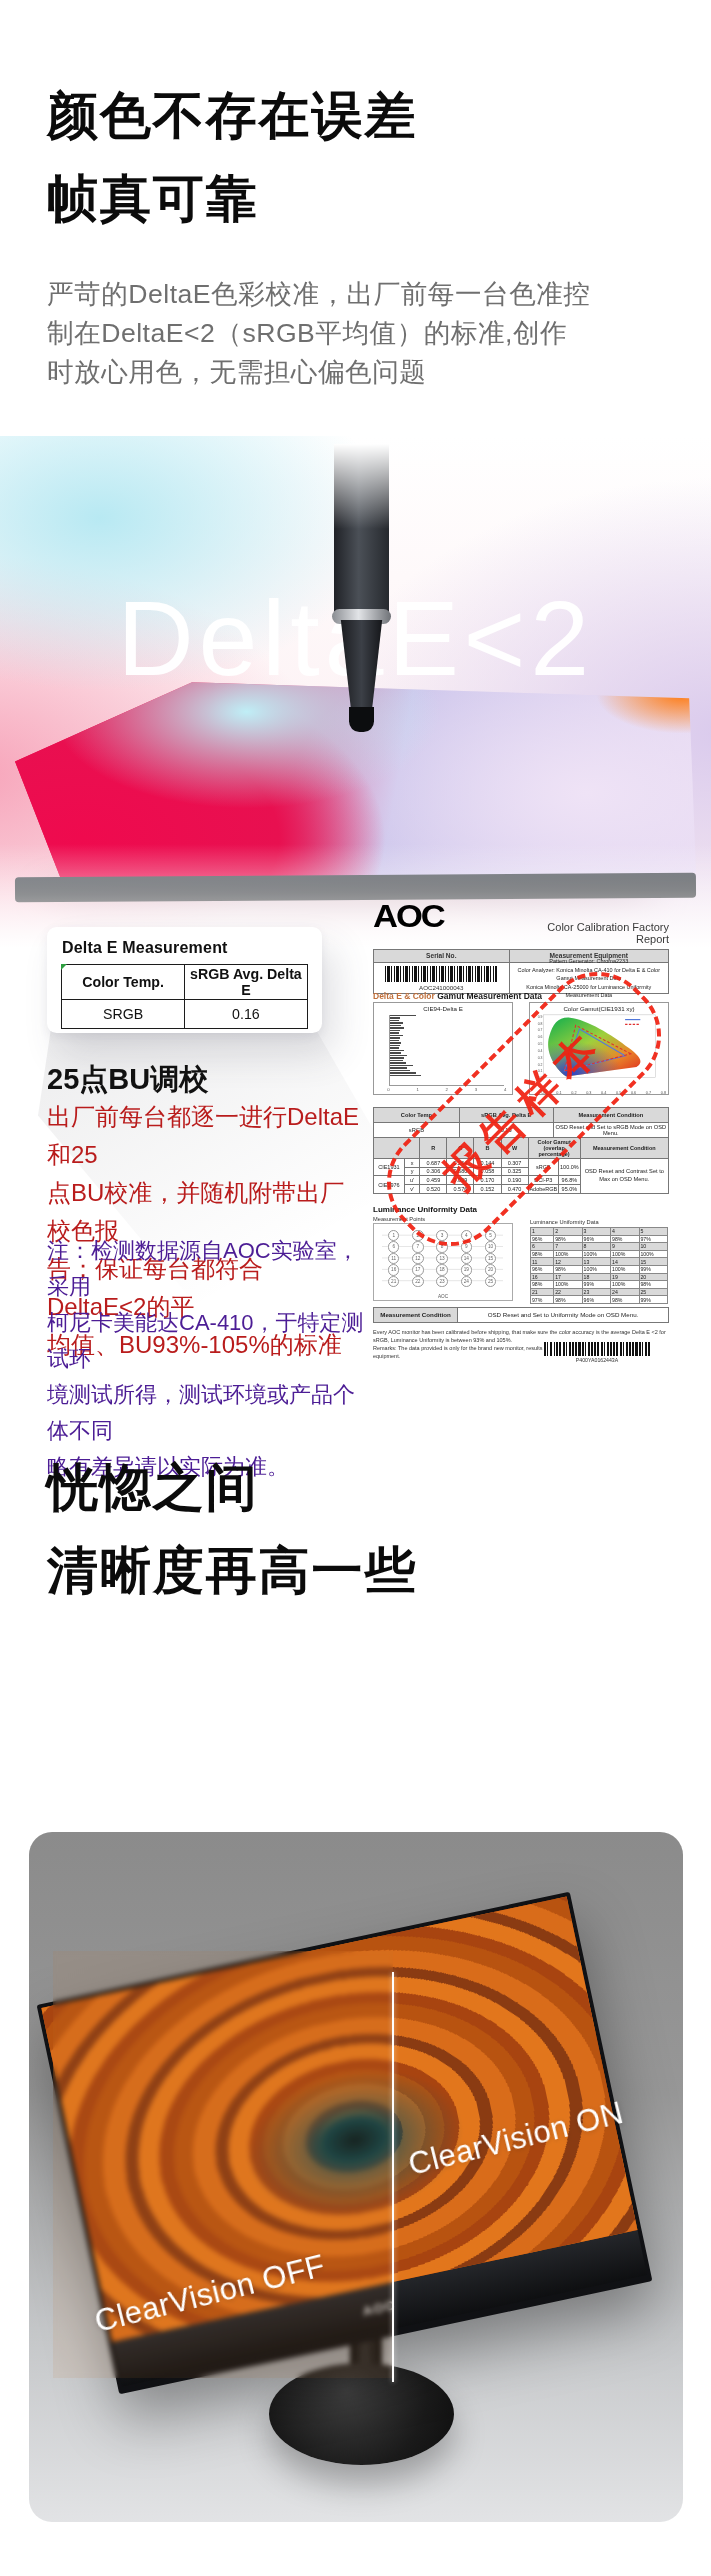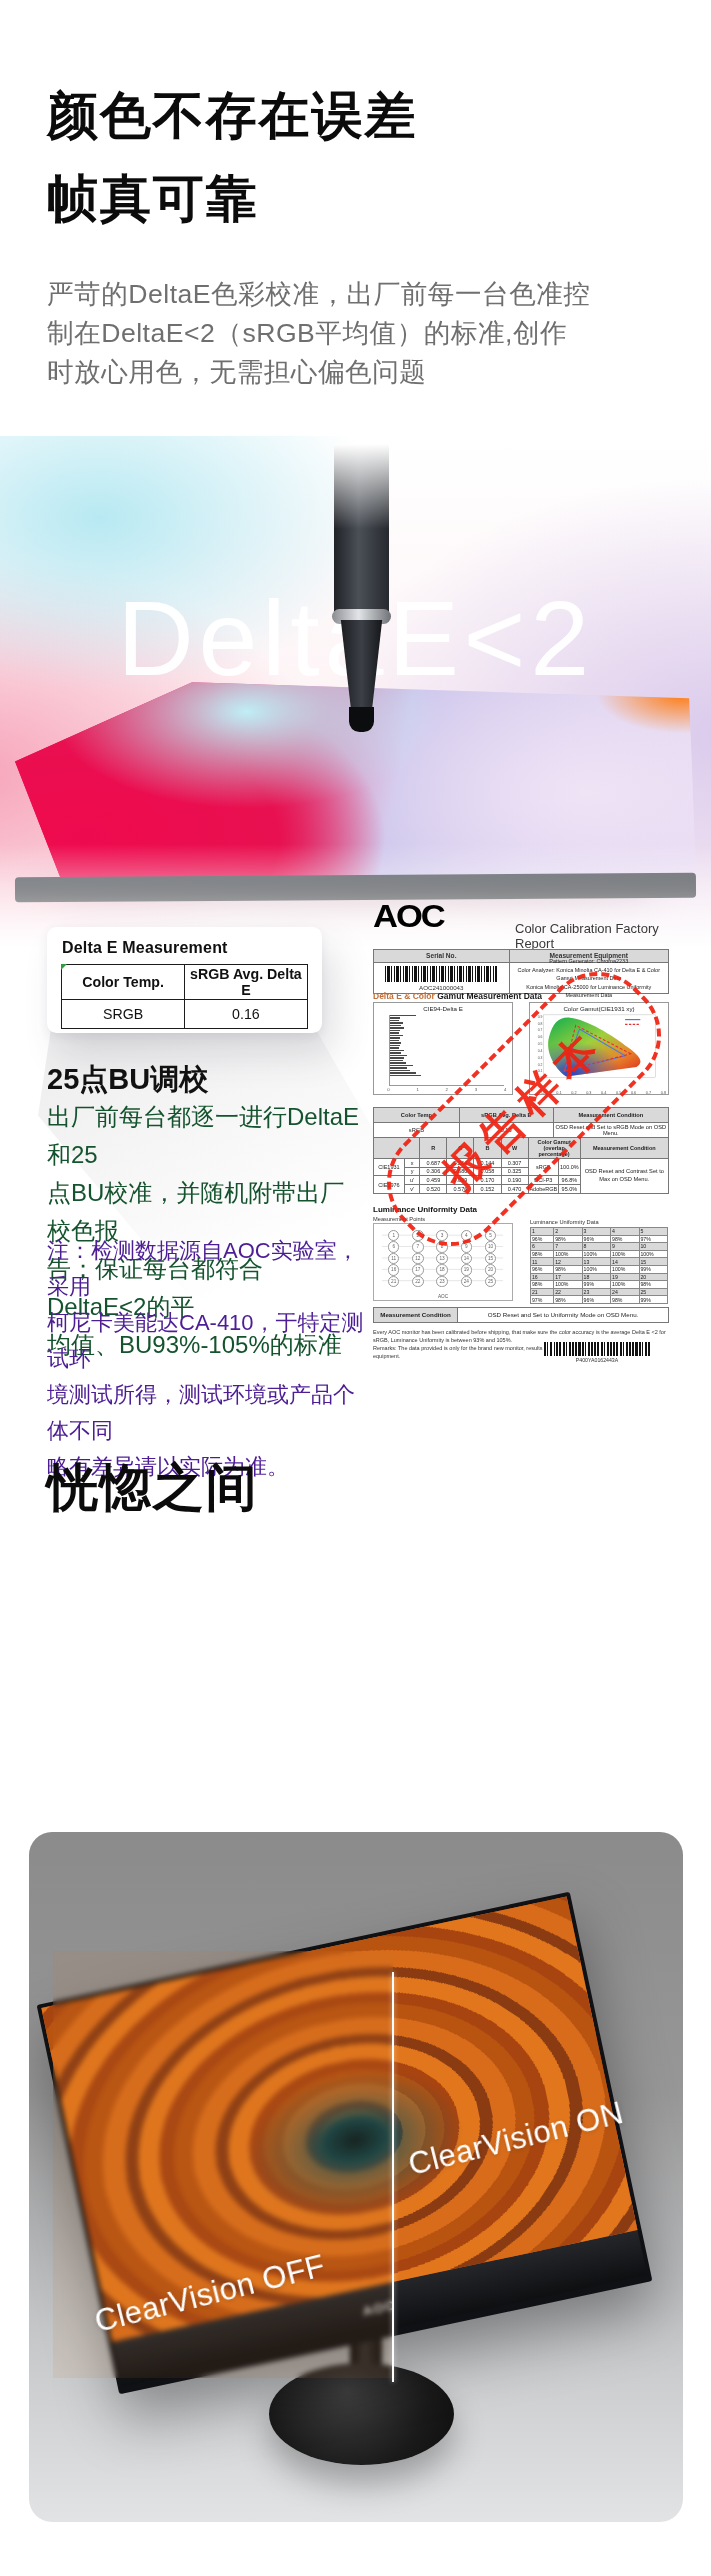--- a/index.html
+++ b/index.html
@@ -4,21 +4,21 @@
 <style>
   html,body{margin:0;padding:0;background:#fff;}
   body{font-family:"Liberation Sans","DejaVu Sans",sans-serif;}
   .page{position:relative;width:711px;height:2576px;overflow:hidden;background:#fff;}
   .abs{position:absolute;}
 
   
   .big-title{font-size:51px;font-weight:800;color:#0b0b0b;line-height:83px;letter-spacing:1.9px;}
   .lead{font-size:26.6px;color:#6f6f6f;line-height:39px;letter-spacing:0.5px;}
   .bu-head{font-size:29px;font-weight:800;color:#111;}
-  .bu-body{font-size:24px;color:#14532d;line-height:38px;}
+  .bu-body{font-size:24px;color:#b91c1c;line-height:38px;}
   .bu-note{font-size:22px;color:#4c1d95;line-height:36px;}
 
   
   .hero{left:0;top:436px;width:711px;height:512px;overflow:hidden;
     background:
       radial-gradient(ellipse 408px 247px at 14% 16%, rgba(180,232,242,.95), rgba(180,232,242,0) 70%),
       radial-gradient(ellipse 493px 304px at -4% 66%, rgba(246,150,175,.85), rgba(246,150,175,0) 72%),
       radial-gradient(ellipse 531px 341px at 102% 58%, rgba(216,200,236,.95), rgba(216,200,236,0) 75%),
       linear-gradient(180deg,#ffffff 0%,#fdf3f5 55%,#fbecf1 100%);}
   .hero::after{content:"";position:absolute;left:0;bottom:0;width:100%;height:104px;
@@ -63,21 +63,21 @@
 
   
   .swoosh{left:38px;top:996px;width:446px;height:398px;
     background:linear-gradient(150deg,rgba(60,60,70,.10),rgba(60,60,70,0) 62%);
     clip-path:polygon(4% 0,58% 0,100% 82%,52% 100%,0 30%);}
 
   
   .report{left:373px;top:896px;width:296px;height:467px;color:#222;}
   .r-brand{left:0;top:1.9px;font-size:32px;font-weight:900;letter-spacing:-1.9px;color:#000;
     transform:scaleX(1.08);transform-origin:left;}
-  .r-title{left:142px;top:25px;font-size:13px;color:#3a3a3a;}
+  .r-title{left:142px;top:25px;font-size:11px;color:#3a3a3a;text-align:right;}
   .r-t1{left:0;top:53px;width:294px;border:0.9px solid #777;display:flex;background:#fff;}
   .r-t1 .col{display:flex;flex-direction:column;}
   .r-t1 .c1{width:135px;border-right:0.9px solid #777;}
   .r-t1 .c2{width:159px;}
   .r-t1 .hd{height:12.3px;line-height:12.3px;background:#d9d9d9;border-bottom:0.9px solid #777;
     font-size:6.6px;font-weight:700;text-align:center;color:#333;}
   .r-t1 .bd{height:30px;display:flex;flex-direction:column;align-items:center;justify-content:center;}
   .bc1{width:112px;height:16px;
     background:repeating-linear-gradient(90deg,#111 0 1.4px,#fff 1.4px 2.4px,#111 2.4px 4.7px,#fff 4.7px 5.7px,#111 5.7px 6.6px,#fff 6.6px 9px);}
   .bc1-label{font-size:6.2px;color:#333;margin-top:1.9px;}
@@ -516,20 +516,21 @@
       <div class="bc2-label">P400YA0162443A</div>
     </div>
 
     <div class="abs stamp">
       <div class="stamp-text">报告样本</div>
     </div>
   </div>
 
   <div class="abs big-title" style="left:47px;top:1446px;">
       <div>恍惚之间</div>
+      <div>清晰度再高一些</div>
     </div>
 
   <div class="abs cv-card">
     <div class="abs cv-pole"></div>
     <div class="abs cv-base"></div>
     <div class="abs cv-monitor">
       <div class="cv-screen"></div>
       <div class="cv-chin">
         <div class="cv-brand">AOC</div>
       </div>

